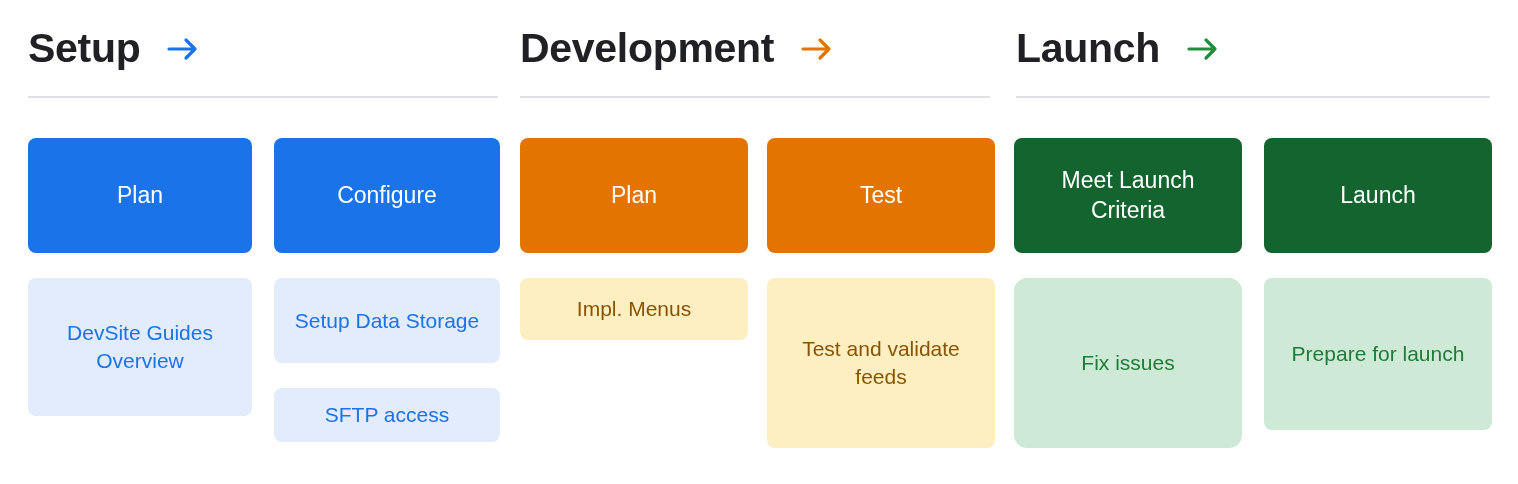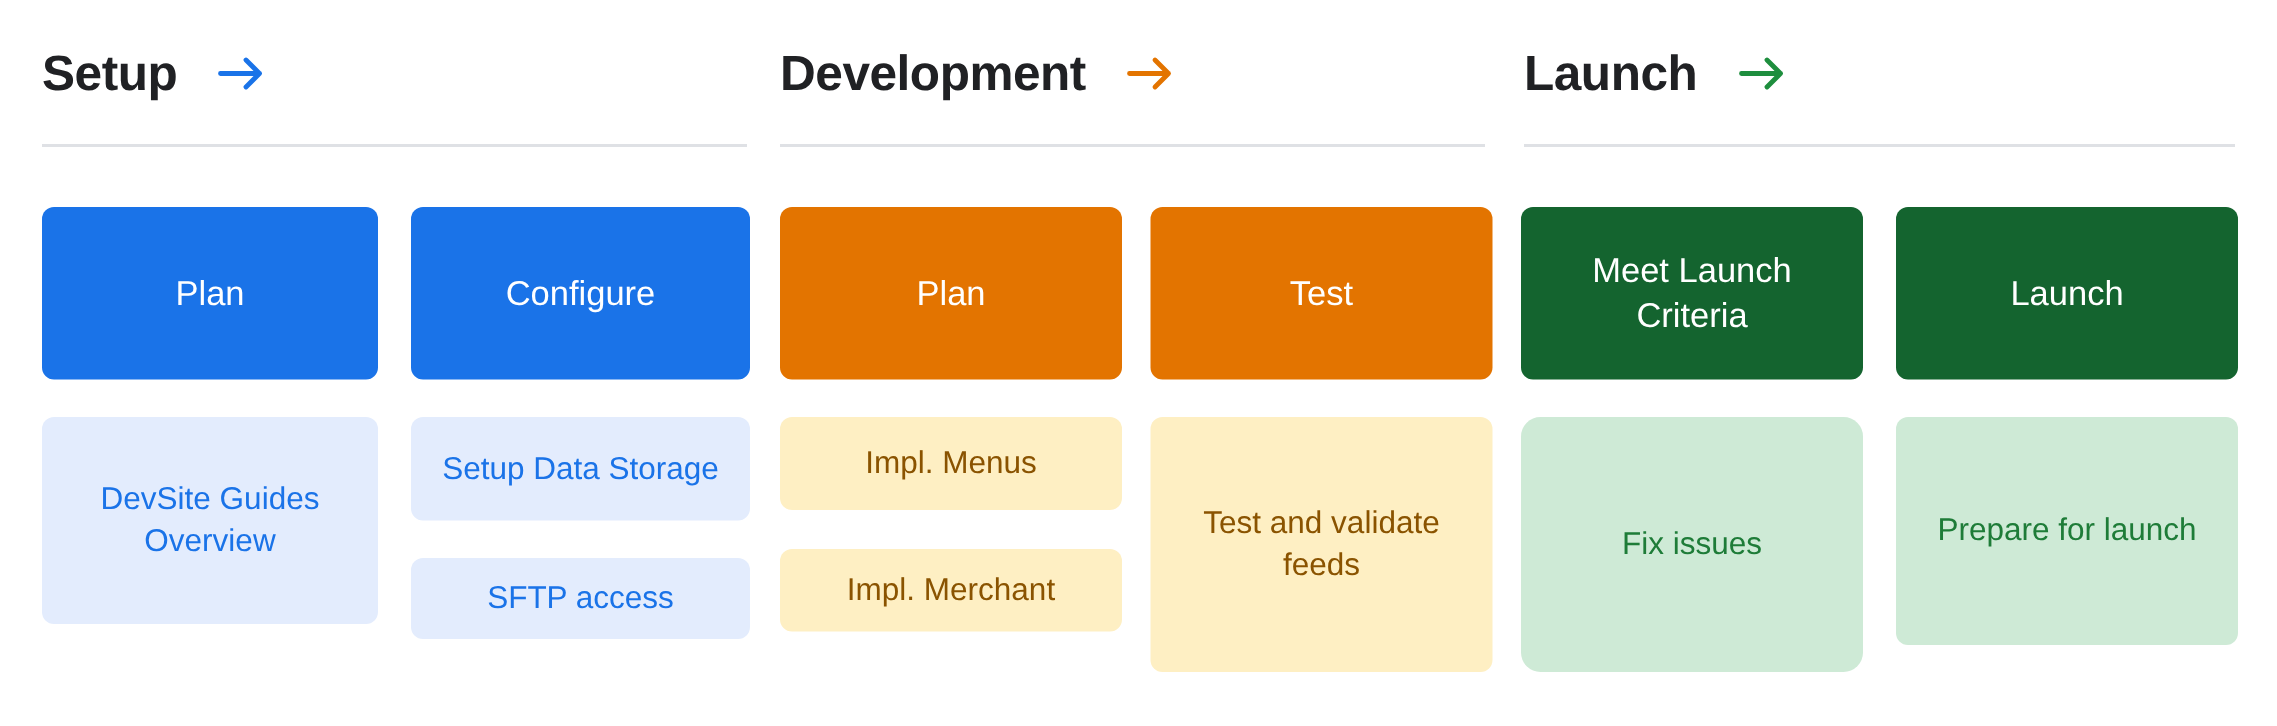--- a/index.html
+++ b/index.html
@@ -34,21 +34,21 @@
     top: 0;
   }
   .section-head {
     display: flex;
     align-items: center;
     height: 96px;
     padding-left: 28px;
     box-sizing: border-box;
   }
   .section-title {
-    font-size: 33px;
+    font-size: 41px;
     font-weight: bold;
     color: #202124;
     letter-spacing: -0.3px;
     line-height: 1;
     white-space: nowrap;
   }
   .section-arrow {
     display: inline-flex;
     align-items: center;
     margin-left: 26px;
@@ -163,30 +163,29 @@
     <div class="column t-blue" style="left:28px; width:224px;">
       <div class="card card-primary">Plan</div>
       <div class="sub-wrap">
         <div class="card card-sub" style="height:138px;">DevSite Guides Overview</div>
       </div>
     </div>
 
     <div class="column t-blue" style="left:274px; width:226px;">
       <div class="card card-primary">Configure</div>
       <div class="sub-wrap">
-        <div class="card card-sub" style="height:69px;">Setup Data Storage</div>
+        <div class="card card-sub" style="height:85px;">Setup Data Storage</div>
         <div class="card card-sub" style="height:54px;">SFTP access</div>
       </div>
     </div>
 
     <div class="column t-orange" style="left:520px; width:228px;">
       <div class="card card-primary">Plan</div>
       <div class="sub-wrap">
         <div class="card card-sub" style="height:62px;">Impl. Menus</div>
-        <div class="card card-sub" style="height:55px; margin-top:26px;">Impl. Merchant</div>
       </div>
     </div>
 
     <div class="column t-orange" style="left:767px; width:228px;">
       <div class="card card-primary">Test</div>
       <div class="sub-wrap">
         <div class="card card-sub" style="height:170px;">Test and validate feeds</div>
       </div>
     </div>
 

